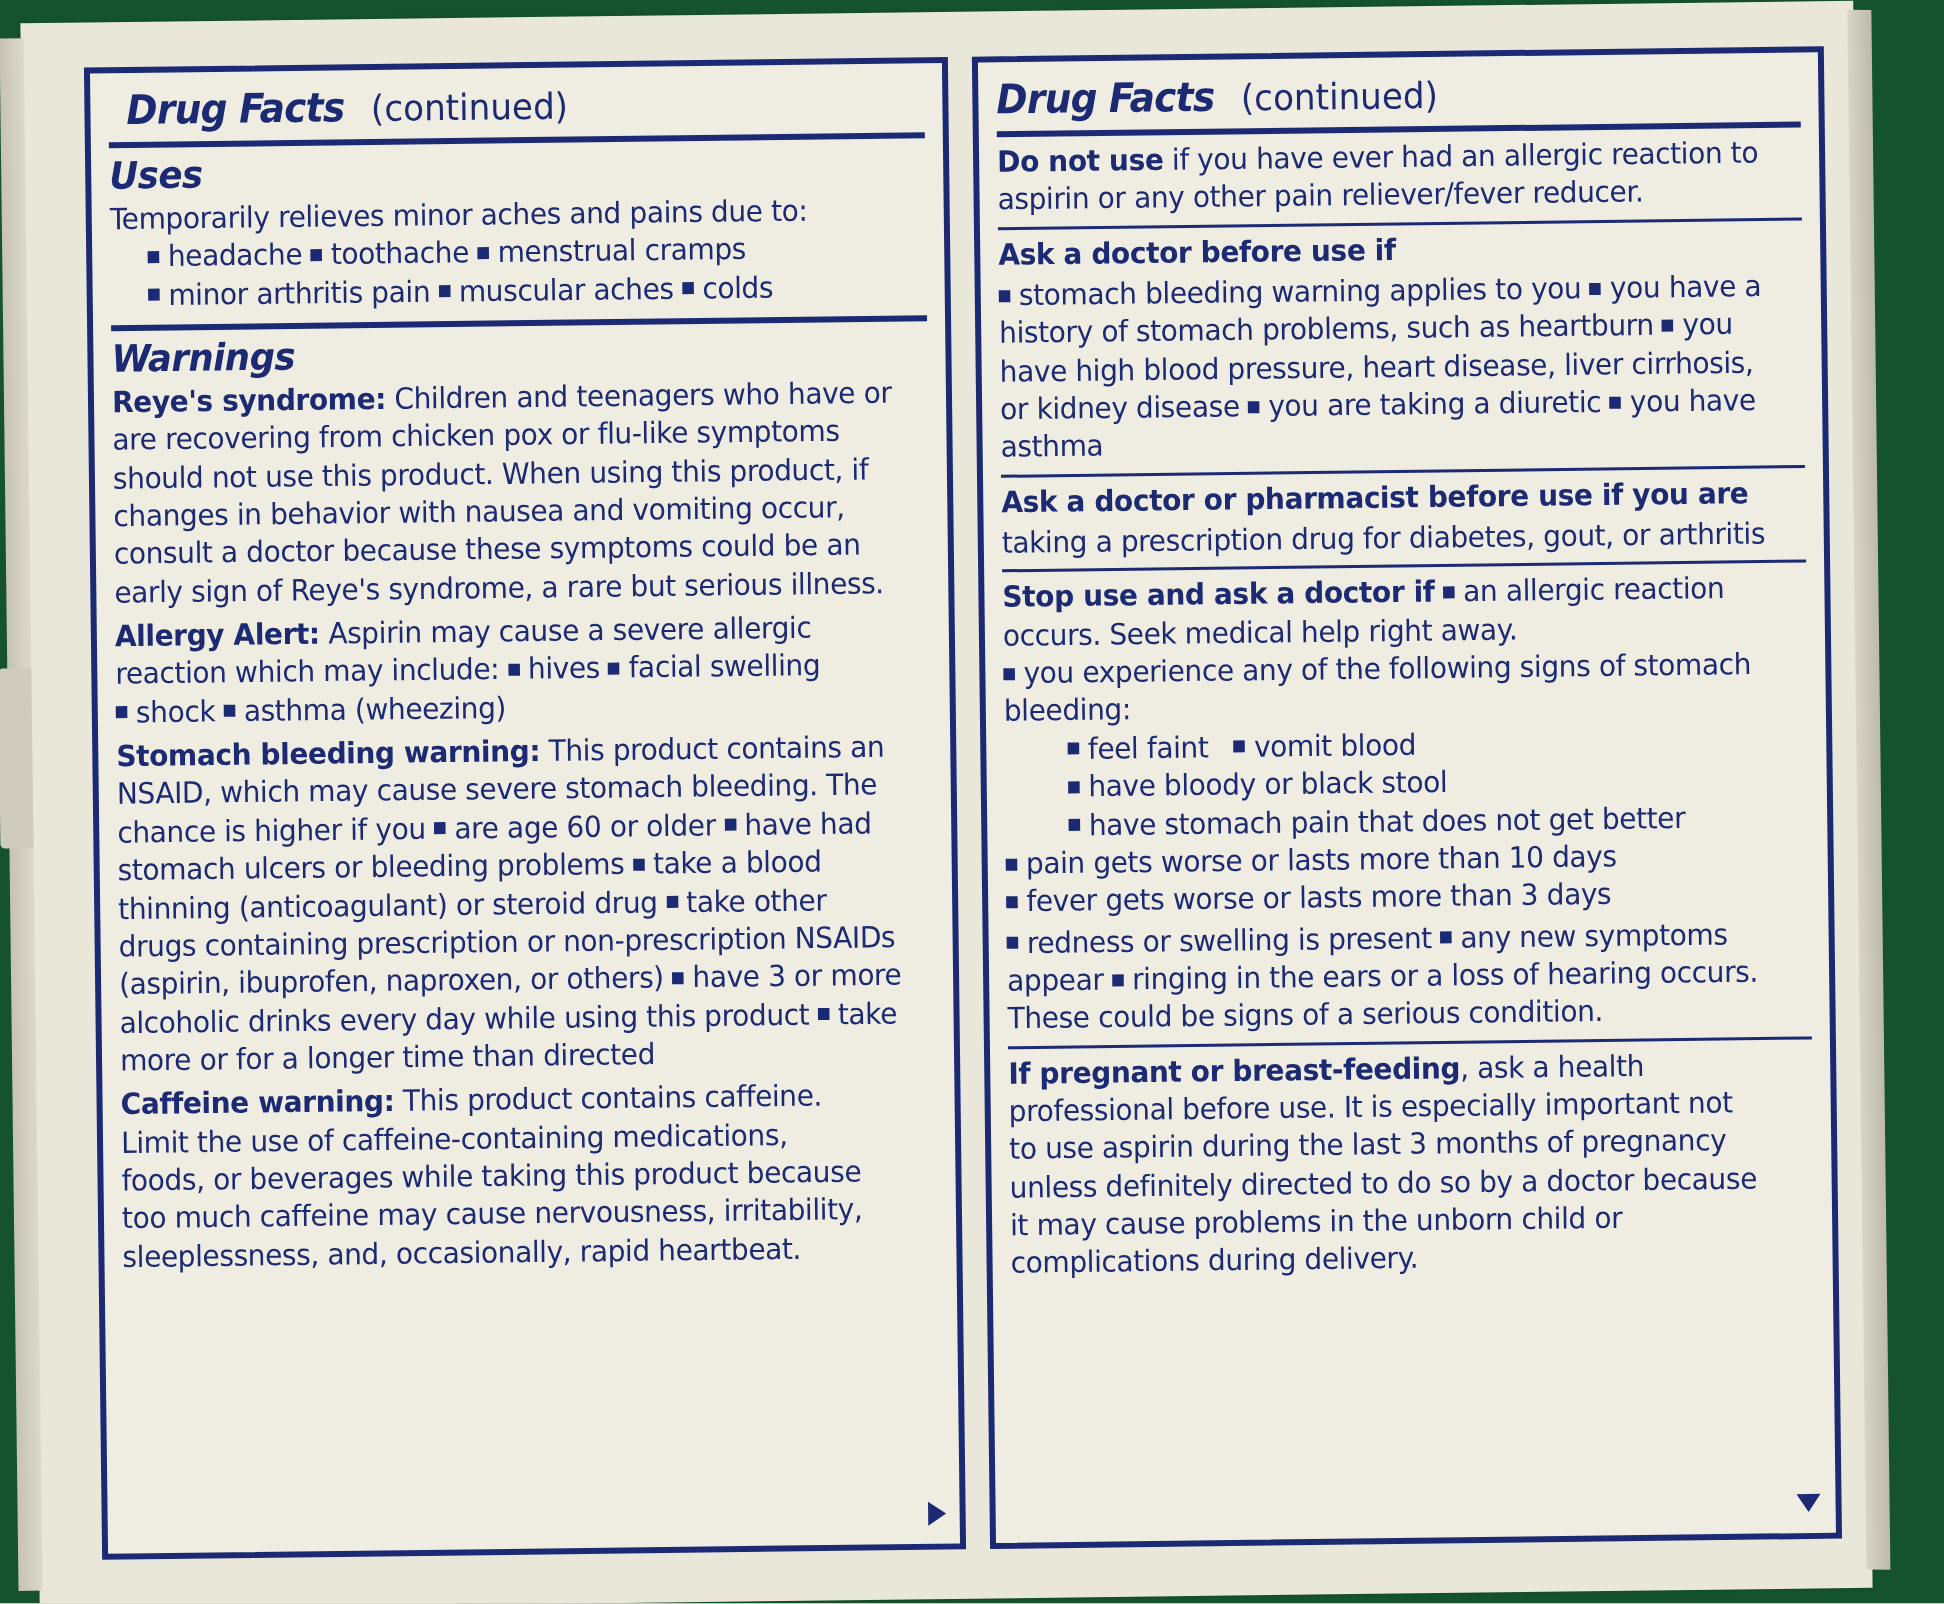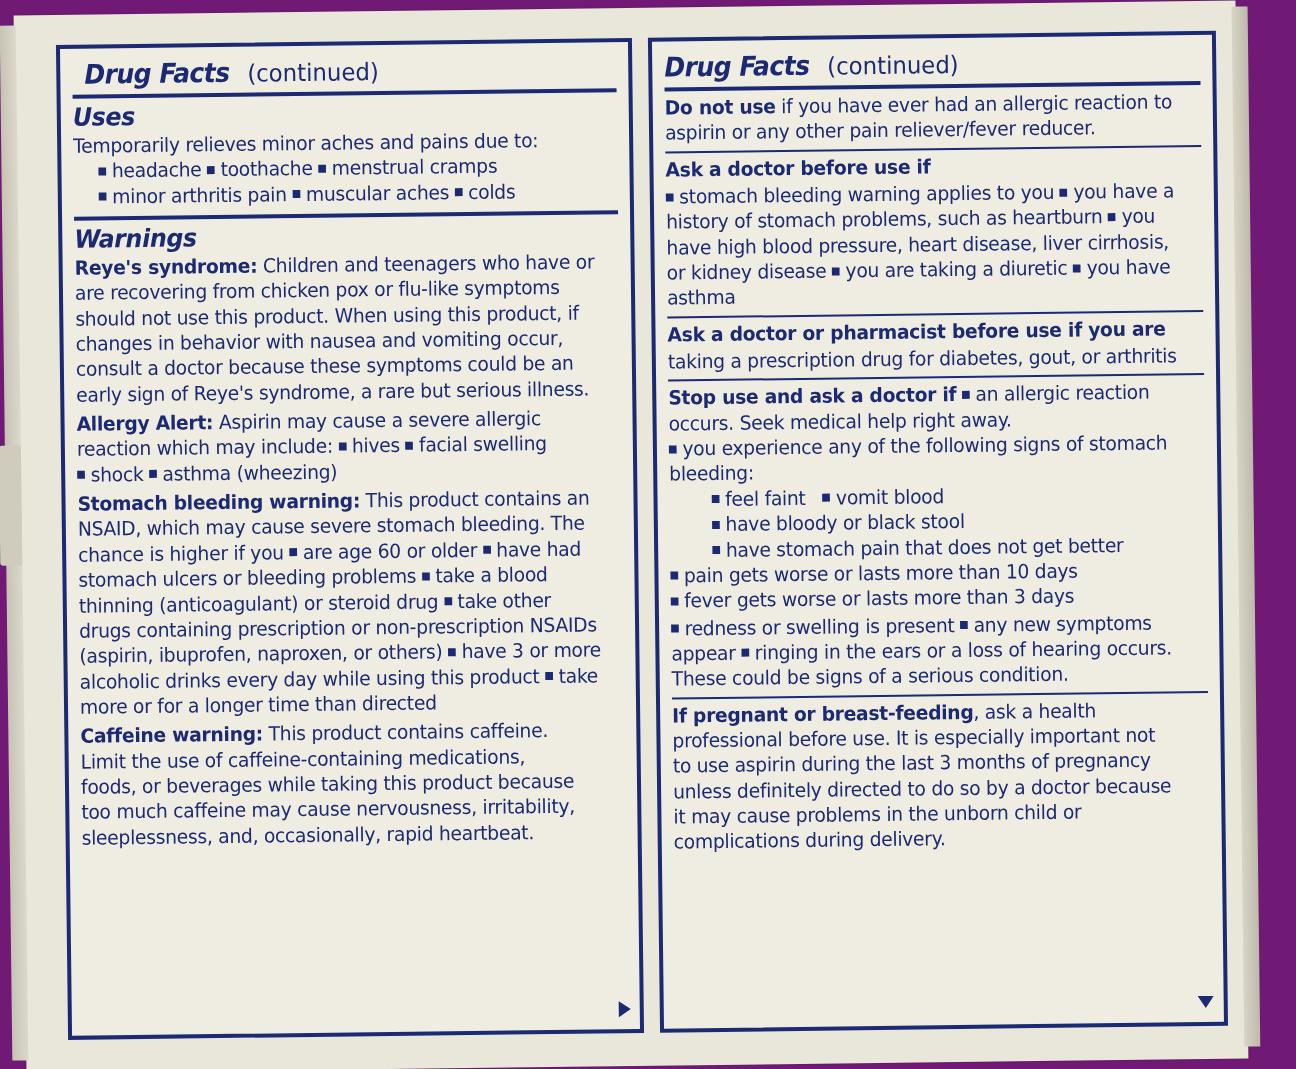--- a/index.html
+++ b/index.html
@@ -11,21 +11,21 @@
     width: 1296px;
     height: 1069px;
     overflow: hidden;
     font-family: "Liberation Sans", sans-serif;
   }
 
   #page {
     position: relative;
     width: 1296px;
     height: 1069px;
-    background: #701a75;
+    background: #14532d;
   }
 
   
   .carton {
     position: absolute;
     left: 20px;
     top: 8px;
     width: 1222px;
     height: 1058px;
     background: #e9e6da;

